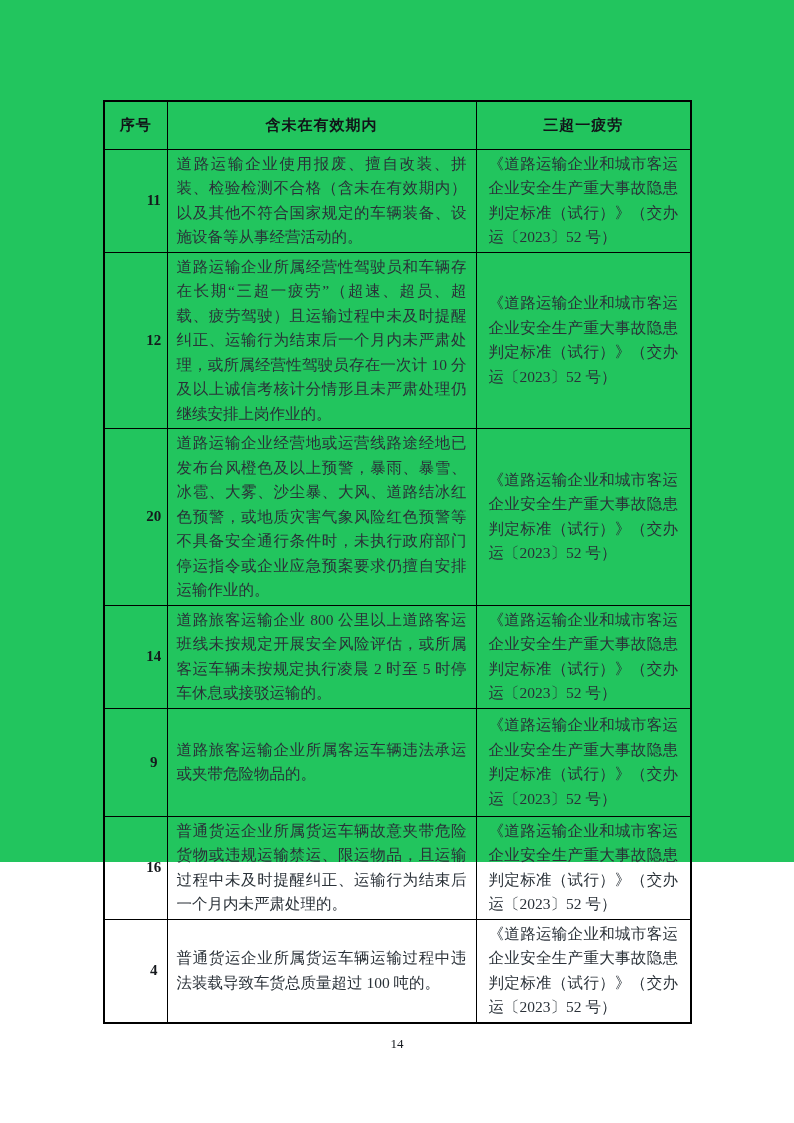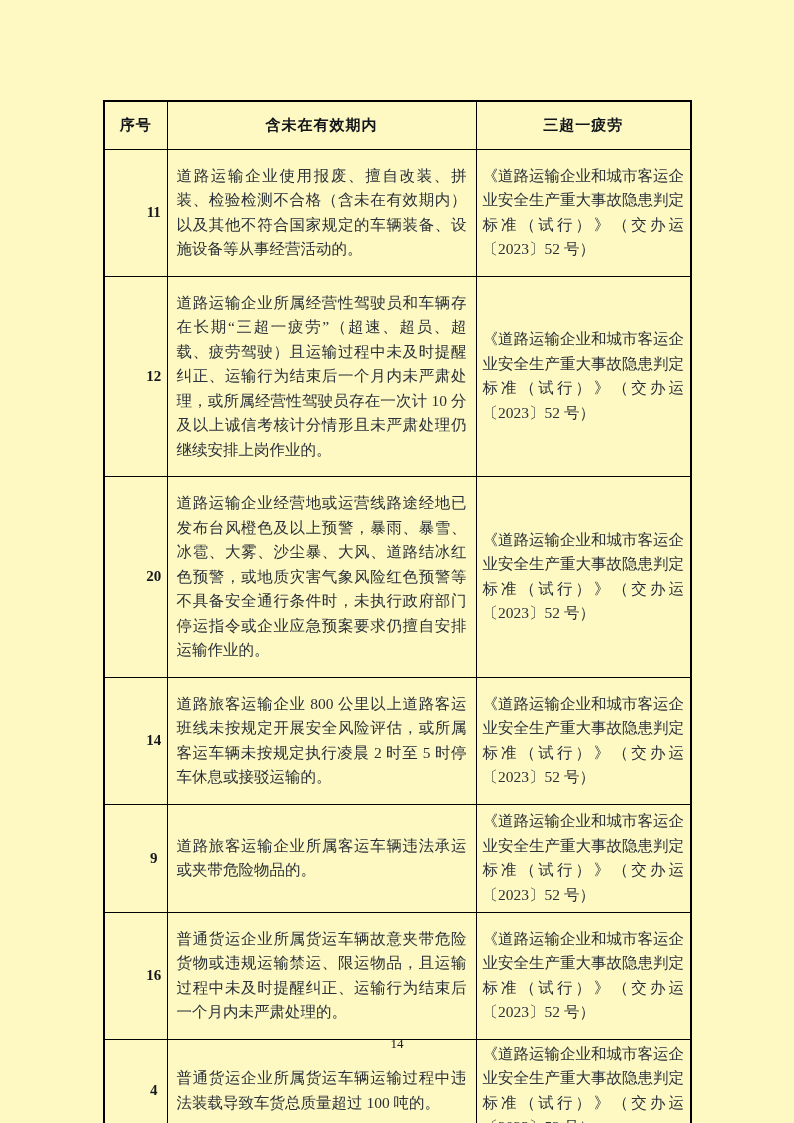--- a/index.html
+++ b/index.html
@@ -7,22 +7,22 @@
   body {
     background: #ffffff;
     font-family: "Liberation Serif", "DejaVu Serif", serif;
     color: #23282e;
     position: relative;
     overflow: hidden;
   }
   .page {
     position: absolute;
     left: 0; top: 0;
-    width: 794px; height: 1123px;
-    background: #fef9c3;
+    width: 794px; height: 862px;
+    background: #22c55e;
   }
   table.hazard {
     position: absolute;
     left: 103px;
     top: 100px;
     width: 587px;
     border-collapse: collapse;
     table-layout: fixed;
     border: 2px solid #000;
   }
@@ -47,22 +47,22 @@
     font-size: 15px;
     color: #15181c;
     padding-left: 36px;
   }
   td.desc-cell, td.basis-cell {
     font-size: 15.5px;
     line-height: 24.5px;
     text-align: justify;
     color: #2a3138;
   }
-  td.desc-cell  { padding: 14px 9px; }
-  td.basis-cell { padding: 2px 6px; margin-top: 32px; }
+  td.desc-cell  { padding: 2px 9px; }
+  td.basis-cell { padding: 2px 12px; margin-top: 32px; }
   
   tbody tr:nth-child(1) { height: 98px; }
   tbody tr:nth-child(2) { height: 173px; }
   tbody tr:nth-child(3) { height: 165px; }
   tbody tr:nth-child(4) { height: 95px; }
   tbody tr:nth-child(5) { height: 108px; }
   tbody tr:nth-child(6) { height: 102px; }
   tbody tr:nth-child(7) { height: 90px; }
   .page-footer {
     position: absolute;

